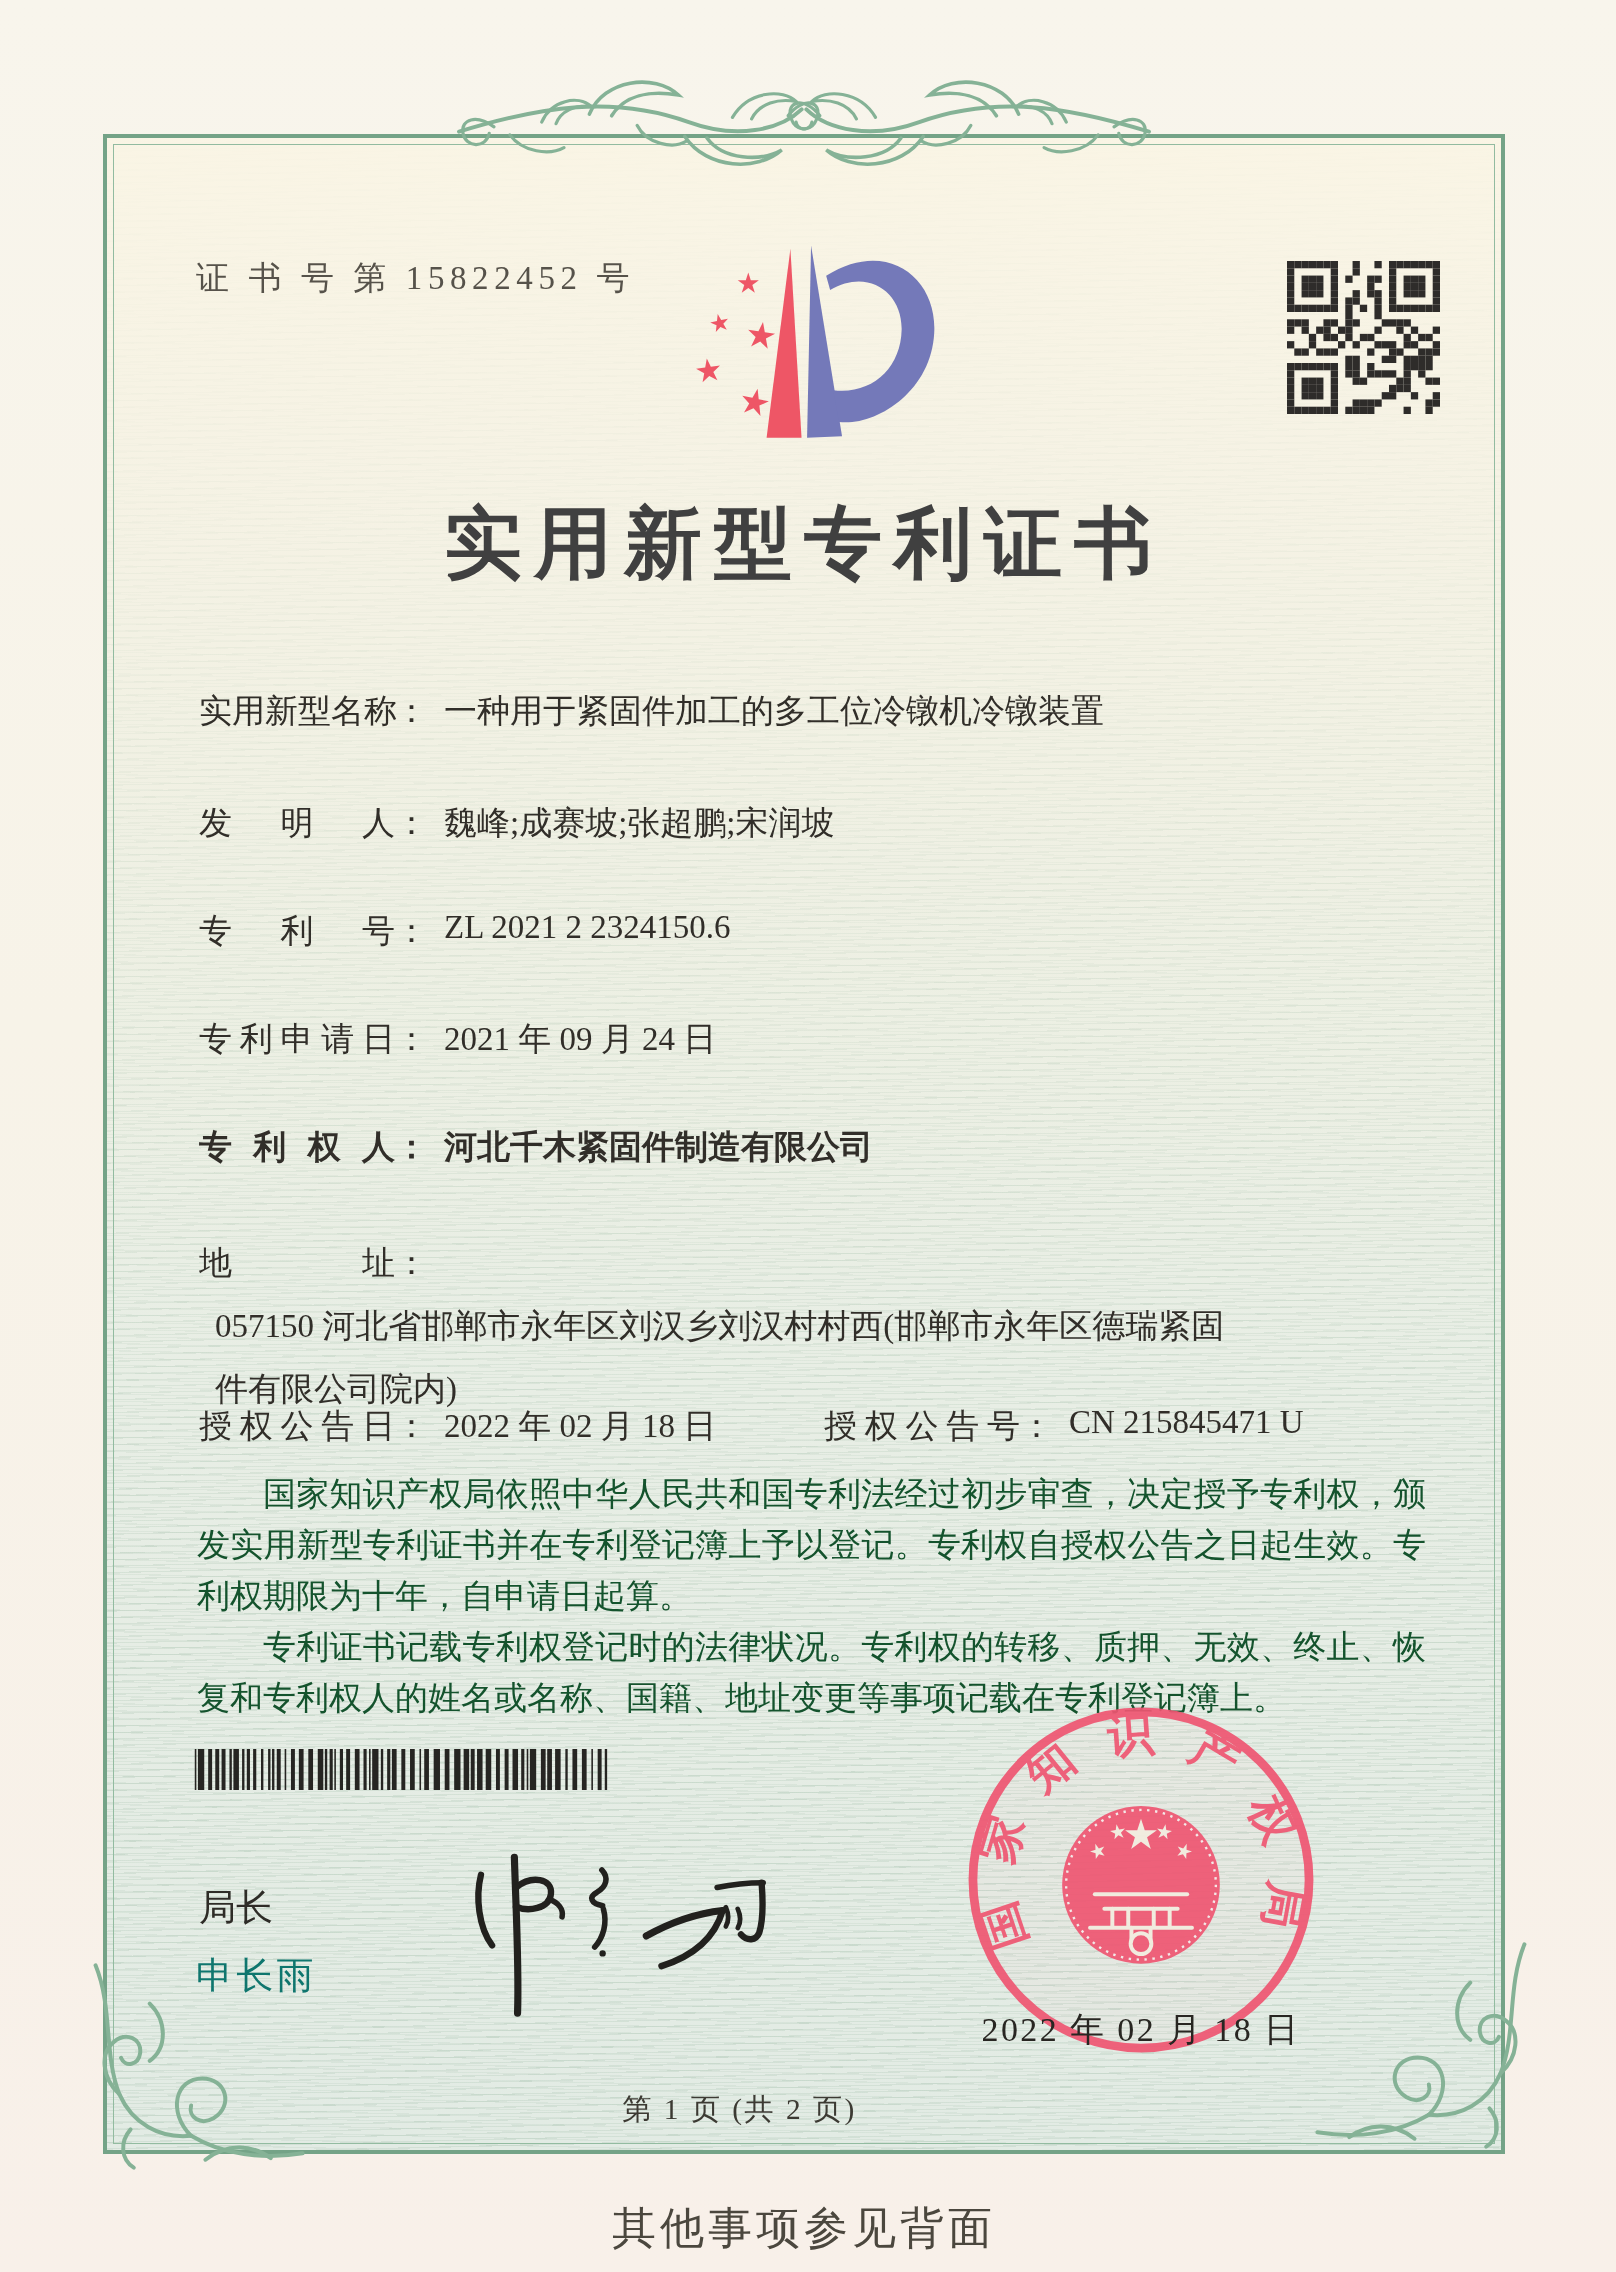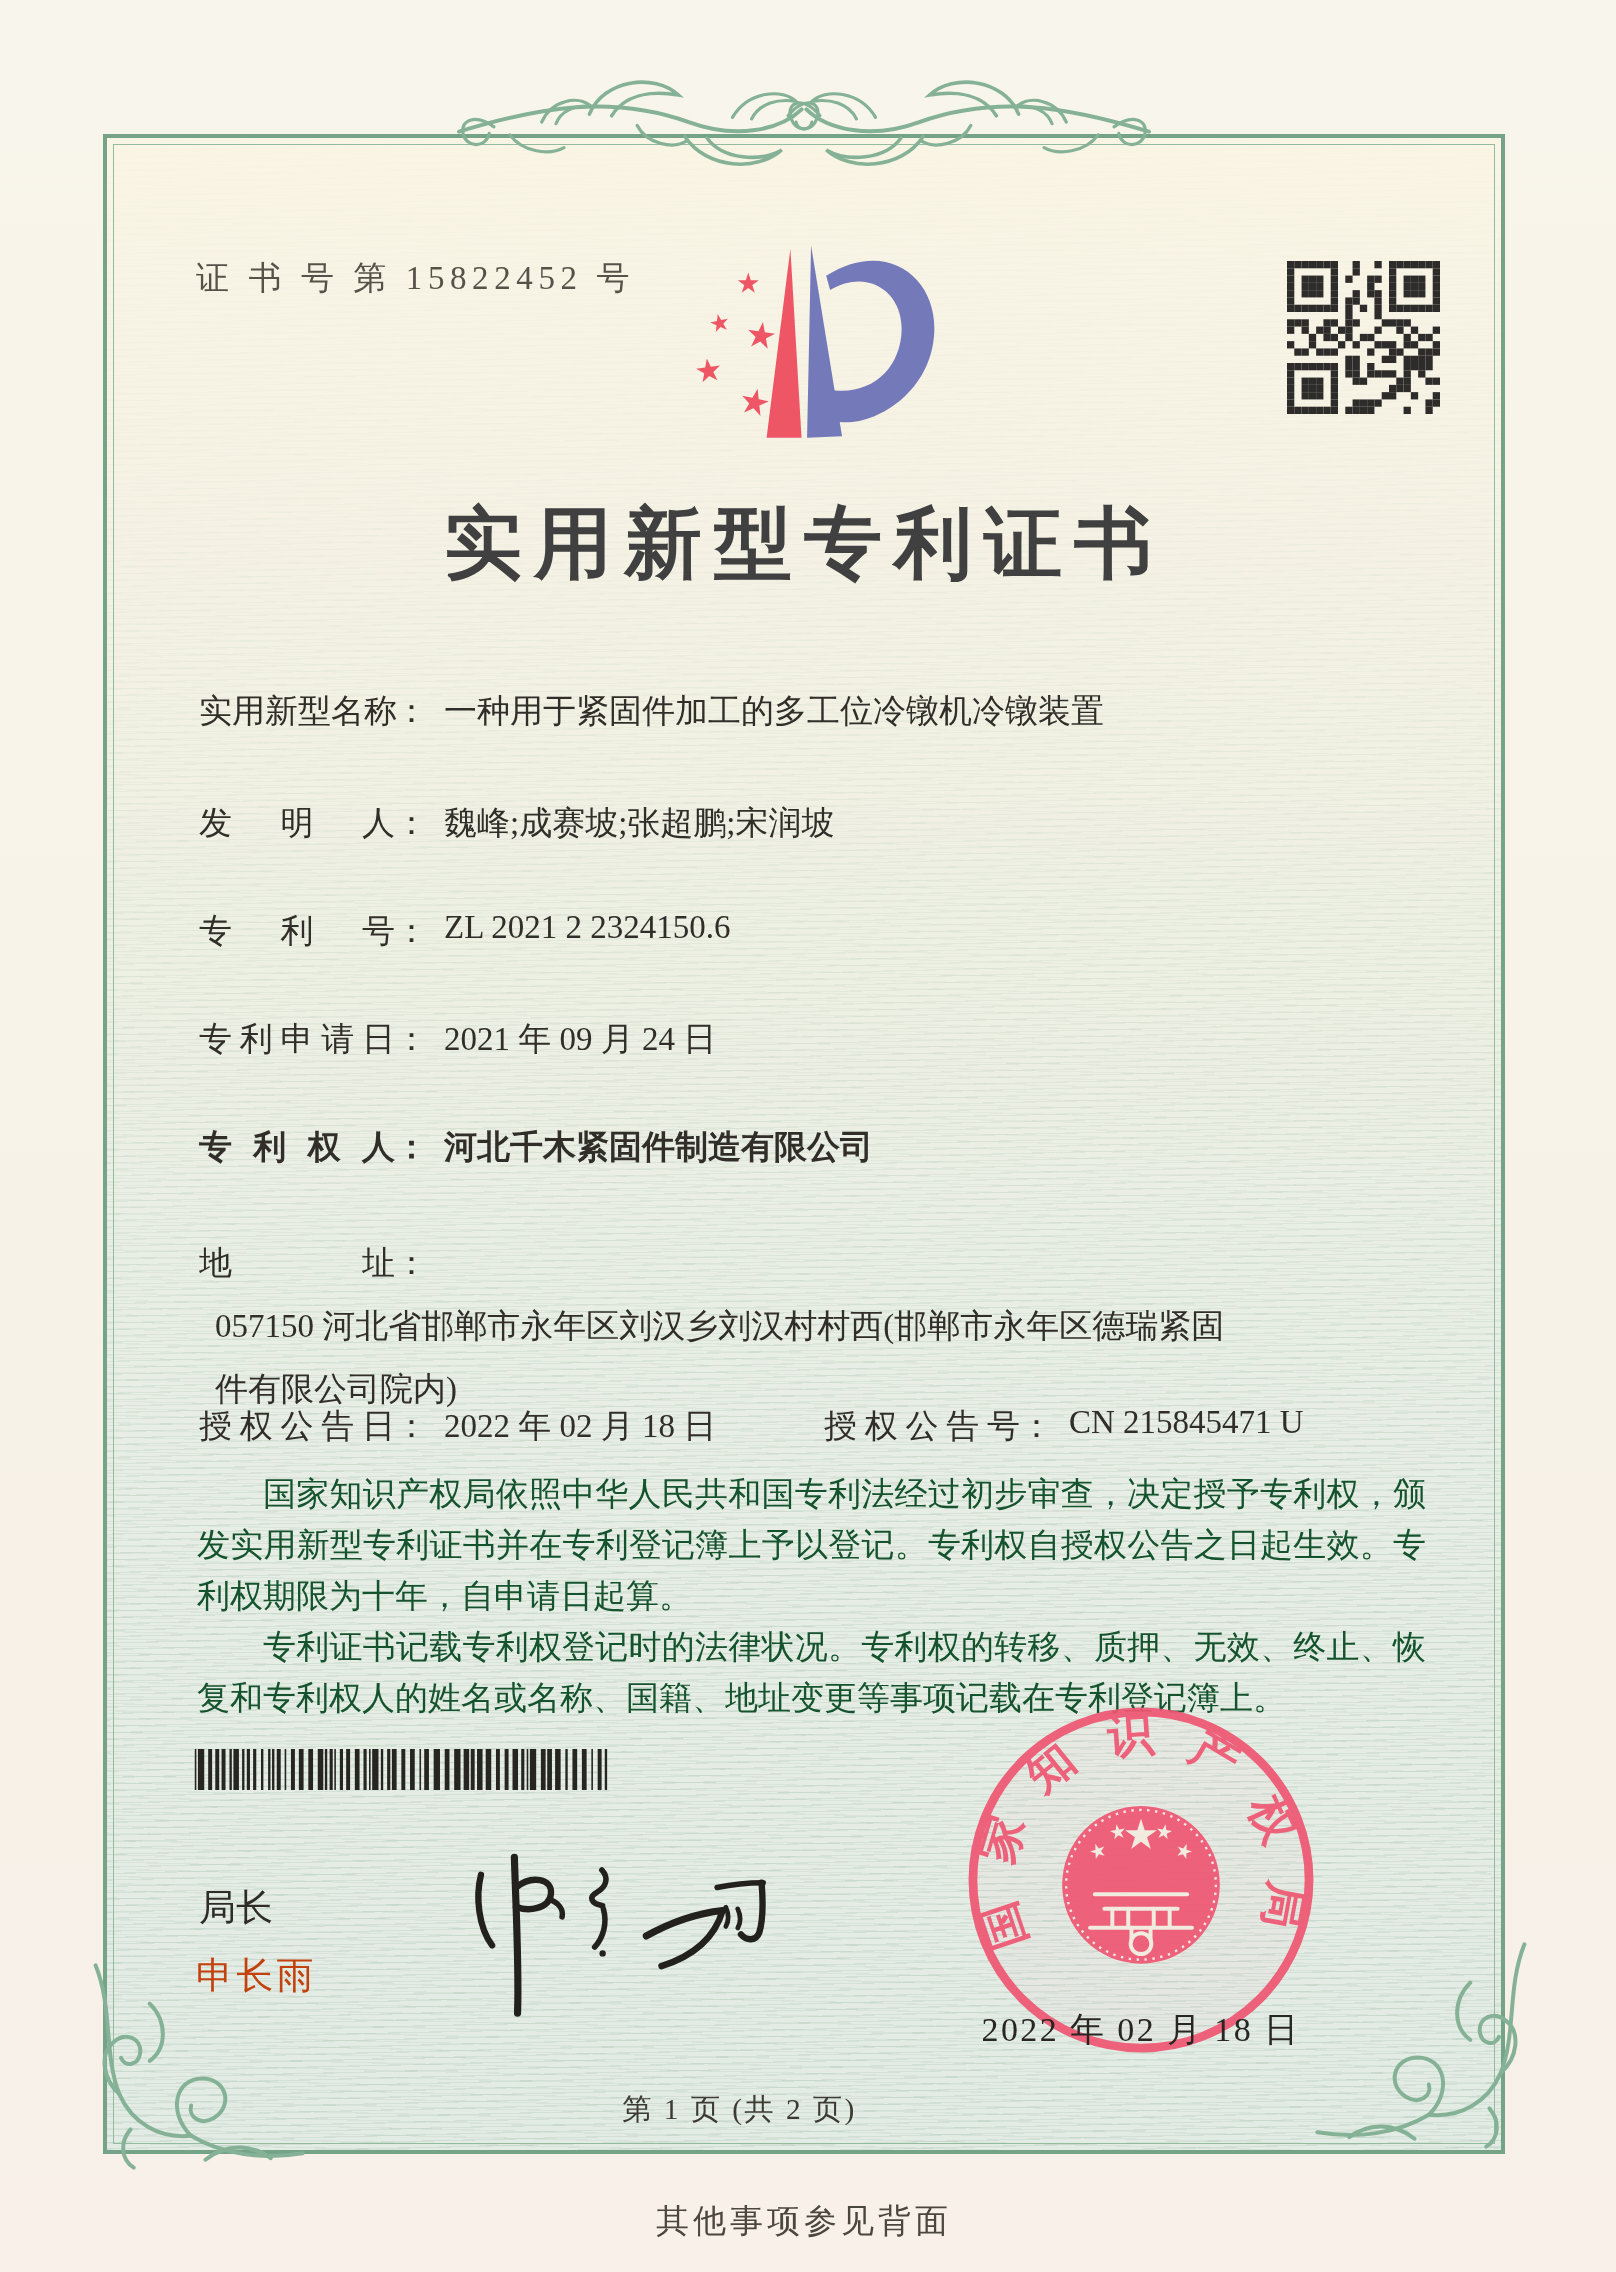--- a/index.html
+++ b/index.html
@@ -32,26 +32,26 @@
   .row .val{display:inline-block;margin-left:16px;vertical-align:top;}
   .row.wrap{white-space:normal;line-height:63px;}
   .row.wrap .val{width:1011px;word-break:break-all;}
   #row1{top:689px;} #row2{top:801px;} #row3{top:909px;} #row4{top:1017px;}
   #row5{top:1125px;font-weight:bold;} #row6{top:1232px;} #row7{top:1404px;}
   .grant-no{position:absolute;left:625px;top:0;white-space:nowrap;}
   .paras{left:197px;top:1469px;width:1229px;font-size:33px;line-height:51px;
          text-align:justify;color:#14532d;}
   .paras p{margin:0;text-indent:2em;}
   .signer-title{left:199px;top:1883px;font-size:37px;color:#2e2c27;}
-  .signer-name{left:196px;top:1951px;font-size:37px;color:#c2410c;letter-spacing:3.2px;}
+  .signer-name{left:196px;top:1951px;font-size:37px;color:#0f766e;letter-spacing:3.2px;}
   .seal-date{left:961px;top:2007px;width:360px;text-align:center;font-size:34px;
              letter-spacing:2.4px;color:#282622;}
   .page-info{left:103px;top:2090px;width:1273px;text-align:center;font-size:29.4px;
              letter-spacing:2.4px;color:#3c3a33;}
-  .footer-note{left:103px;top:2199px;width:1402px;text-align:center;font-size:33px;
+  .footer-note{left:103px;top:2199px;width:1402px;text-align:center;font-size:44px;
                letter-spacing:4px;color:#4b473e;}
   svg{display:block;}
   .orn{color:#85b296;}
 </style>
 </head>
 <body>
 
 <svg width="0" height="0" style="position:absolute" aria-hidden="true">
   <defs>
     <polygon id="star5" points="0,-1 0.2245,-0.309 0.951,-0.309 0.3633,0.118 0.5878,0.809 0,0.382 -0.5878,0.809 -0.3633,0.118 -0.951,-0.309 -0.2245,-0.309"></polygon>

